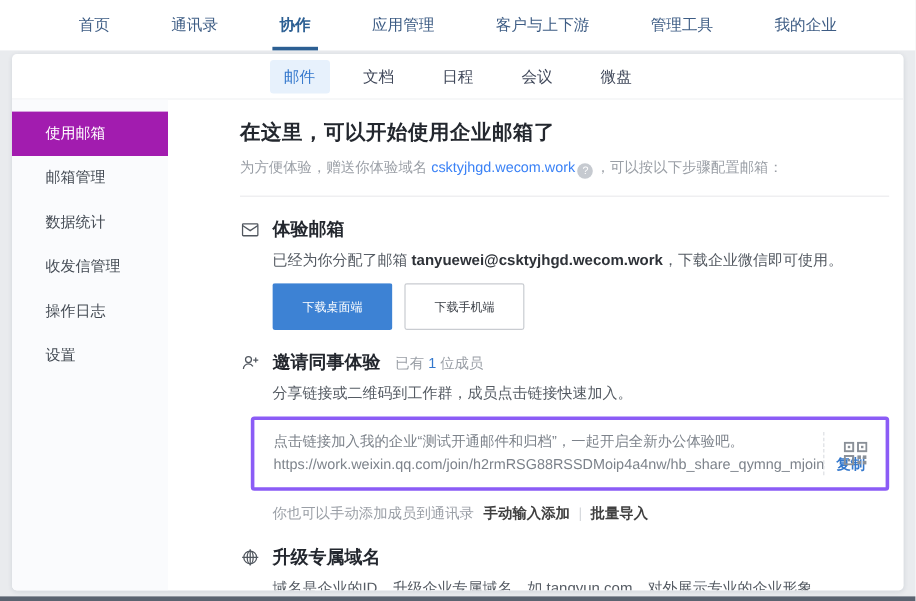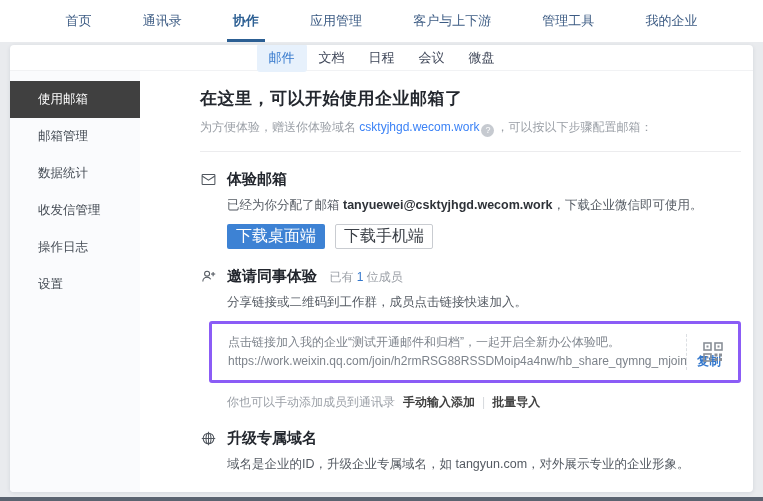--- a/index.html
+++ b/index.html
@@ -28,39 +28,39 @@
     height:3px; background:#2c5f93;
   }
   
   .card {
     position:absolute; left:10px; right:10px; top:45px; bottom:9px;
     background:#ffffff; border-radius:4px;
     box-shadow:0 1px 4px rgba(20,40,70,.10);
     display:flex; flex-direction:column; overflow:hidden;
   }
   .tabbar {
-    height:26px; display:flex; align-items:center; justify-content:center;
-    border-bottom:1px solid #f1f2f4; flex:none;
+    height:38px; display:flex; align-items:center; justify-content:center;
+    gap:16px; border-bottom:1px solid #f1f2f4; flex:none;
   }
   .tab {
     font-size:13px; color:#40485a; padding:5px 12px; border-radius:3px;
     cursor:pointer;
   }
   .tab.active { background:#e7f1fc; color:#3377cc; }
   .card-body { flex:1; display:flex; min-height:0; }
   
   .sidebar {
     width:130px; flex:none; background:#fafbfd;
     padding-top:10px;
   }
   .side-item {
     height:37px; display:flex; align-items:center;
     padding-left:28px; font-size:12.5px; color:#454c55; cursor:pointer;
   }
-  .side-item.active { background:#404040; color:#ffffff; }
+  .side-item.active { background:#a21caf; color:#ffffff; }
   
   .main {
     flex:1; padding:16px 12px 0 60px; overflow:hidden;
   }
   .page-title { font-size:17px; font-weight:bold; color:#23272e; letter-spacing:.5px; }
   .subtitle { margin-top:9px; font-size:12px; color:#9a9fa6; }
   .subtitle .domain { color:#3b82f6; }
   .info-icon {
     display:inline-block; width:13px; height:13px; border-radius:50%;
     background:#c6cad0; color:#ffffff; font-size:9px; line-height:13px;
@@ -72,21 +72,21 @@
   .sec-icon { width:27px; flex:none; padding-top:1px; color:#51575f; }
   .sec-icon svg { width:17px; height:17px; stroke:#51575f; fill:none; stroke-width:1.5; }
   .sec-content { flex:1; min-width:0; }
   .sec-title { font-size:15px; font-weight:bold; color:#23272e; display:inline-block; }
   .sec-badge { font-size:12px; color:#9a9fa6; margin-left:8px; }
   .sec-badge .count { color:#3377cc; }
   .sec-desc { margin-top:8px; font-size:12.5px; color:#555b63; }
   .sec-desc .email { color:#2e3238; font-weight:bold; }
   .btn-row { margin-top:10px; display:flex; gap:10px; }
   .btn {
-    font-size:16px; height:25px; padding:0 8px; border-radius:2px;
+    font-size:10px; height:39px; padding:0 24px; border-radius:2px;
     display:inline-flex; align-items:center; cursor:pointer; border:1px solid transparent;
   }
   .btn-primary { background:#3d82d4; color:#ffffff; }
   .btn-plain { background:#ffffff; color:#3a3f46; border-color:#c9ccd1; }
   
   .share-box {
     margin:10px 0 0 -18px; border:3px solid #8b5cf6; border-radius:3px;
     display:flex; align-items:stretch; padding:10px 0;
   }
   .share-left { flex:1; padding:0 14px 0 16px; min-width:0; }

